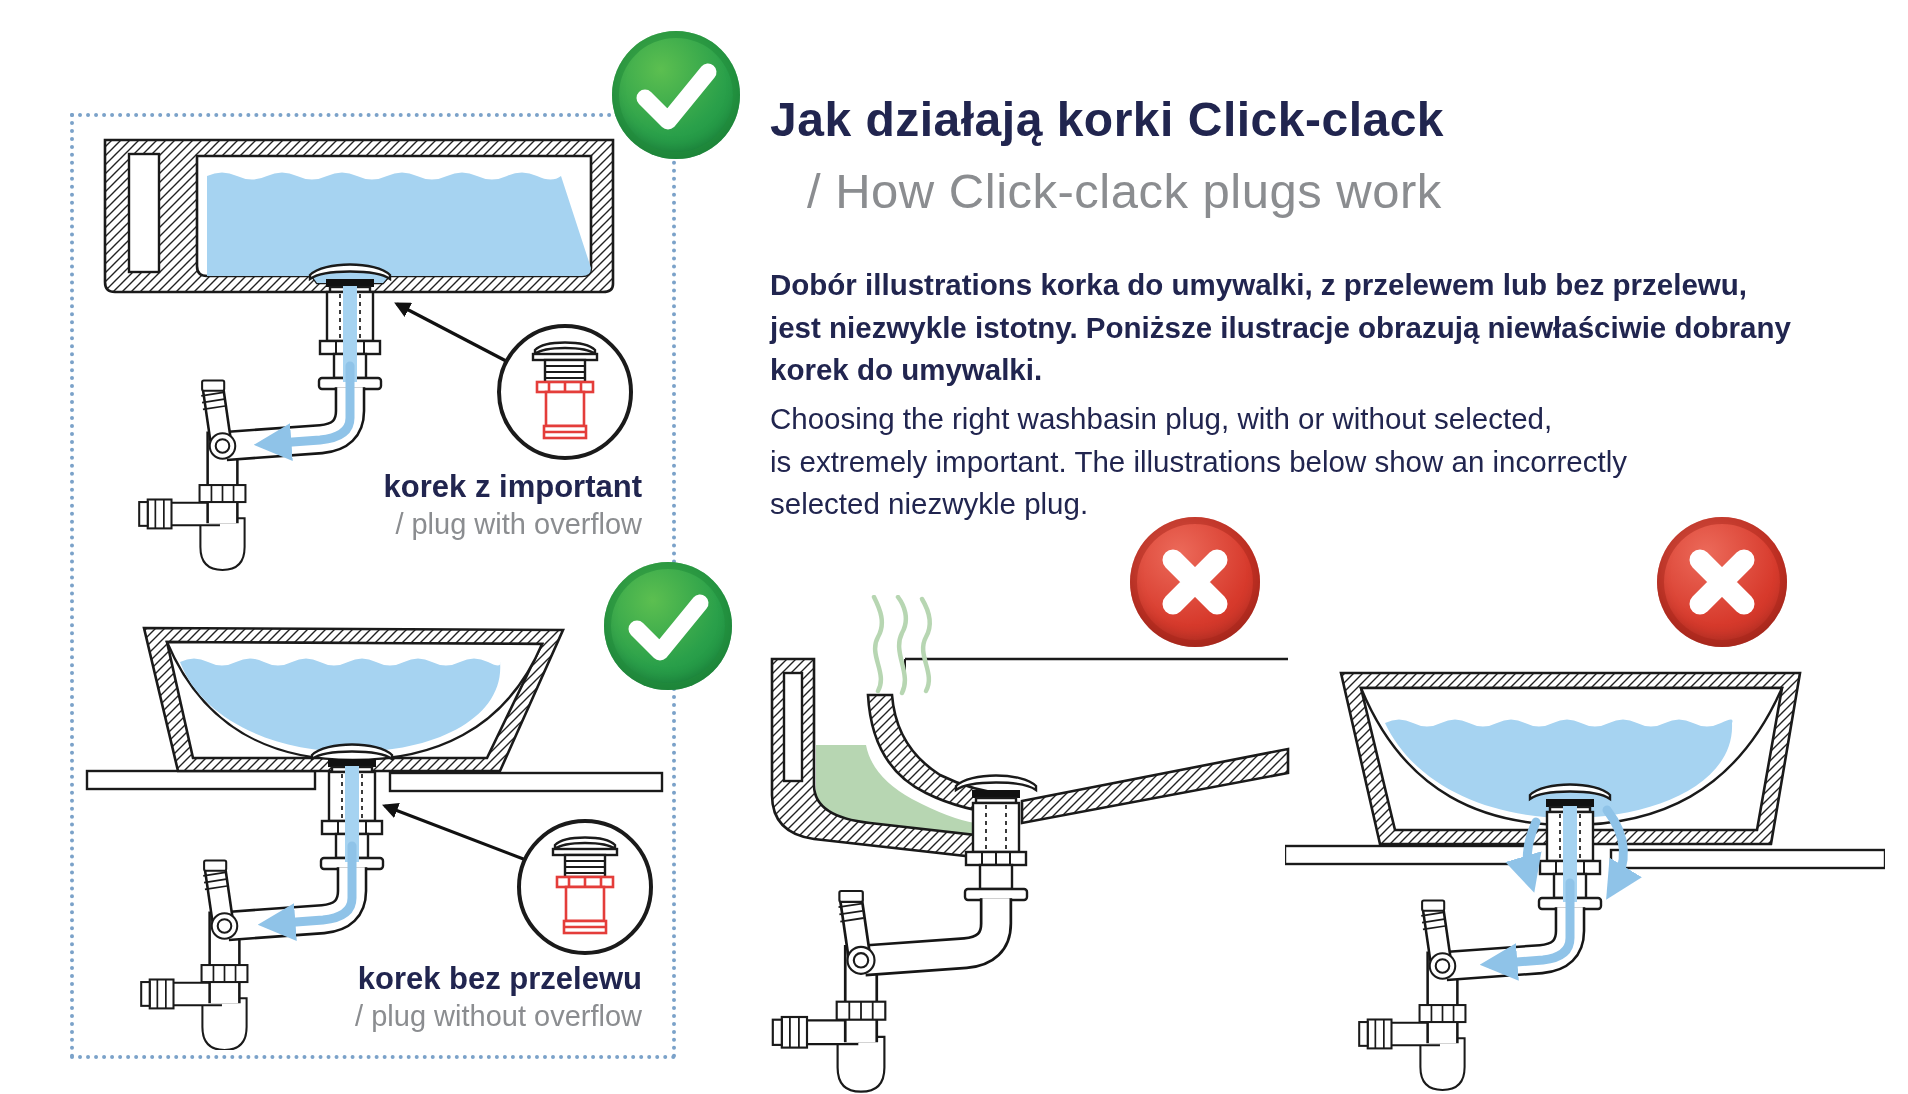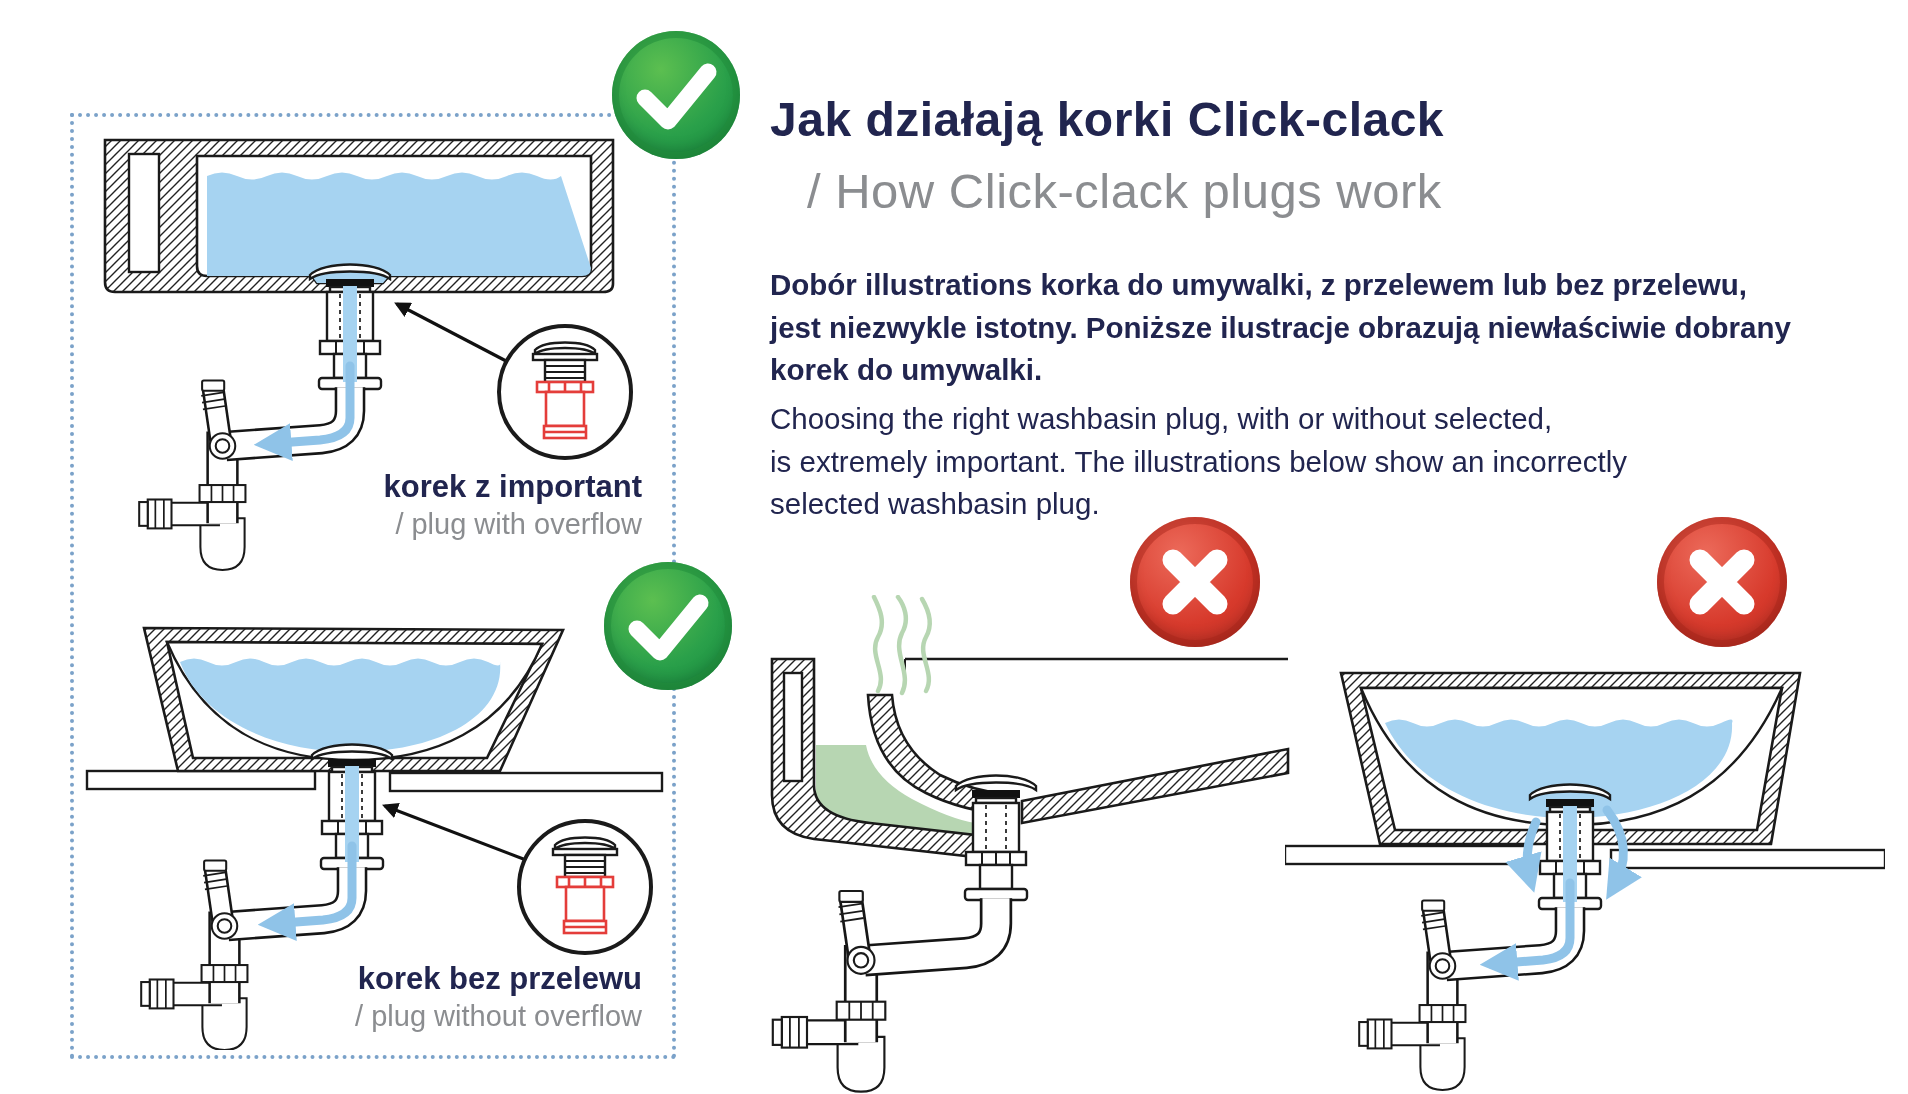--- a/index.html
+++ b/index.html
@@ -213,16 +213,16 @@
   <div class="title-en">/ How Click-clack plugs work</div>
 
   <div class="para pl">
     <div>Dobór illustrations korka do umywalki, z przelewem lub bez przelewu,</div>
     <div>jest niezwykle istotny. Poniższe ilustracje obrazują niewłaściwie dobrany</div>
     <div>korek do umywalki.</div>
   </div>
   <div class="para en">
     <div>Choosing the right washbasin plug, with or without selected,</div>
     <div>is extremely important. The illustrations below show an incorrectly</div>
-    <div>selected washbasin plug.</div>
+    <div>selected niezwykle plug.</div>
   </div>
 
 </div>
 
 </body></html>

